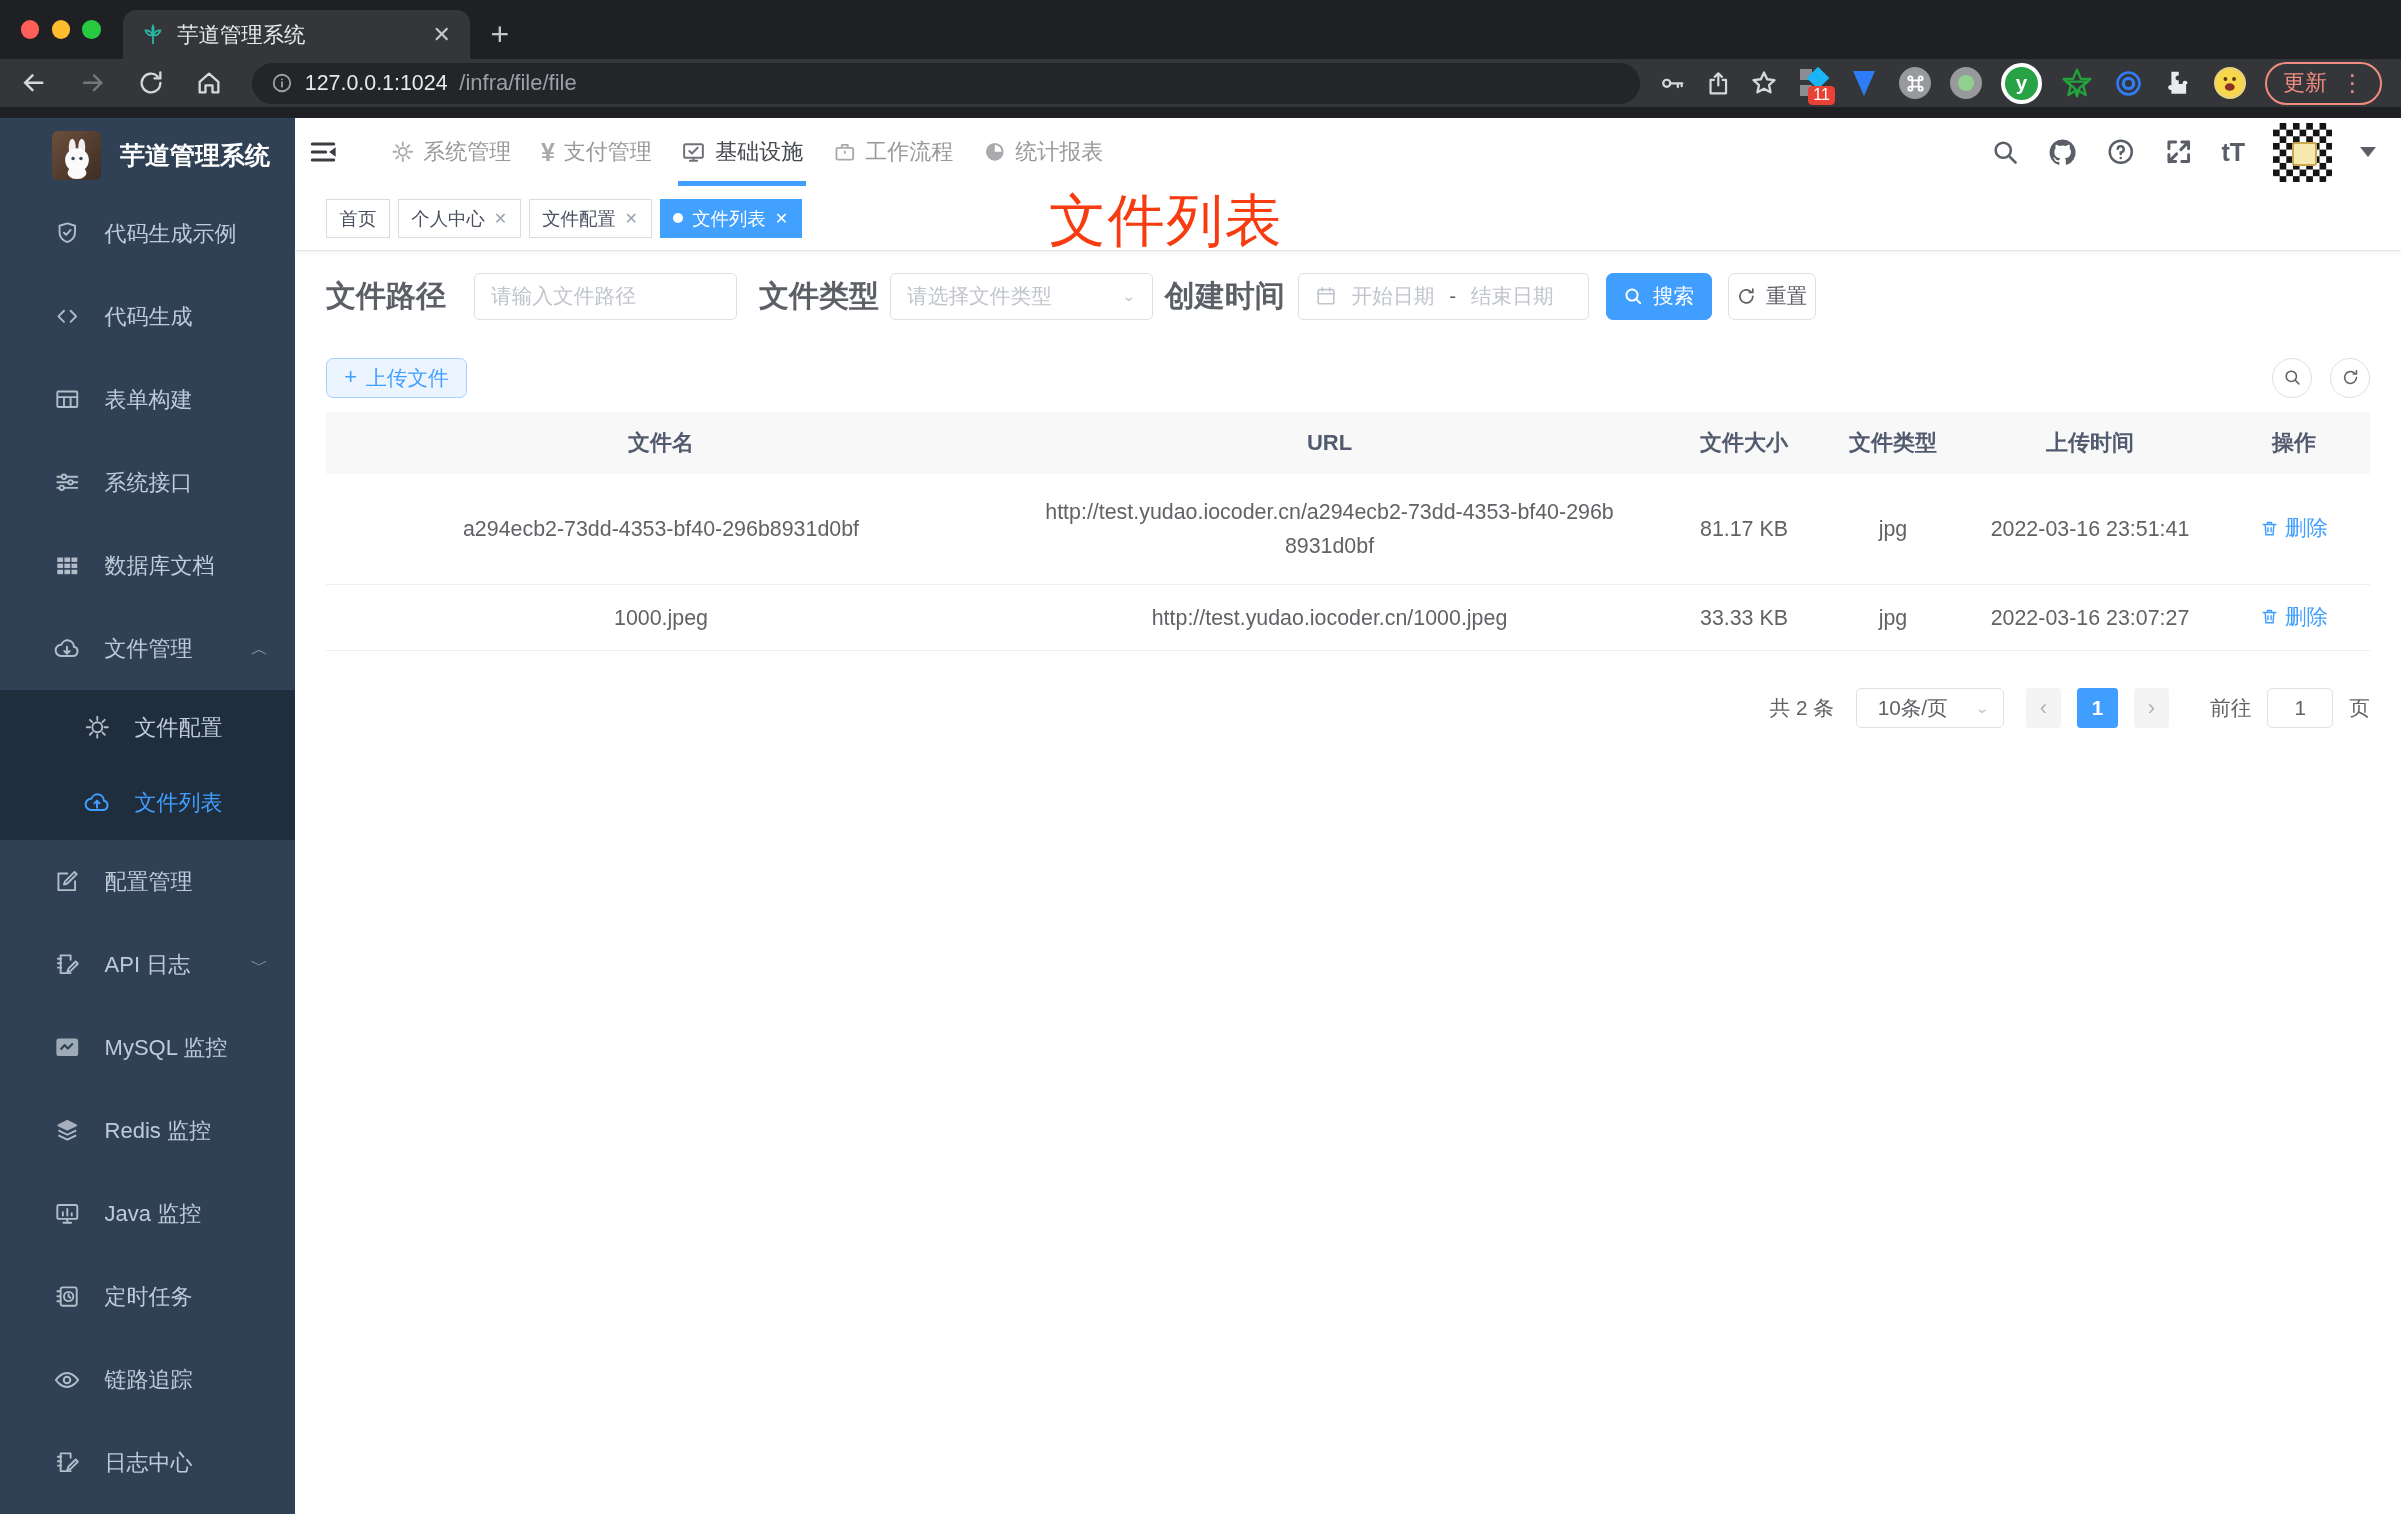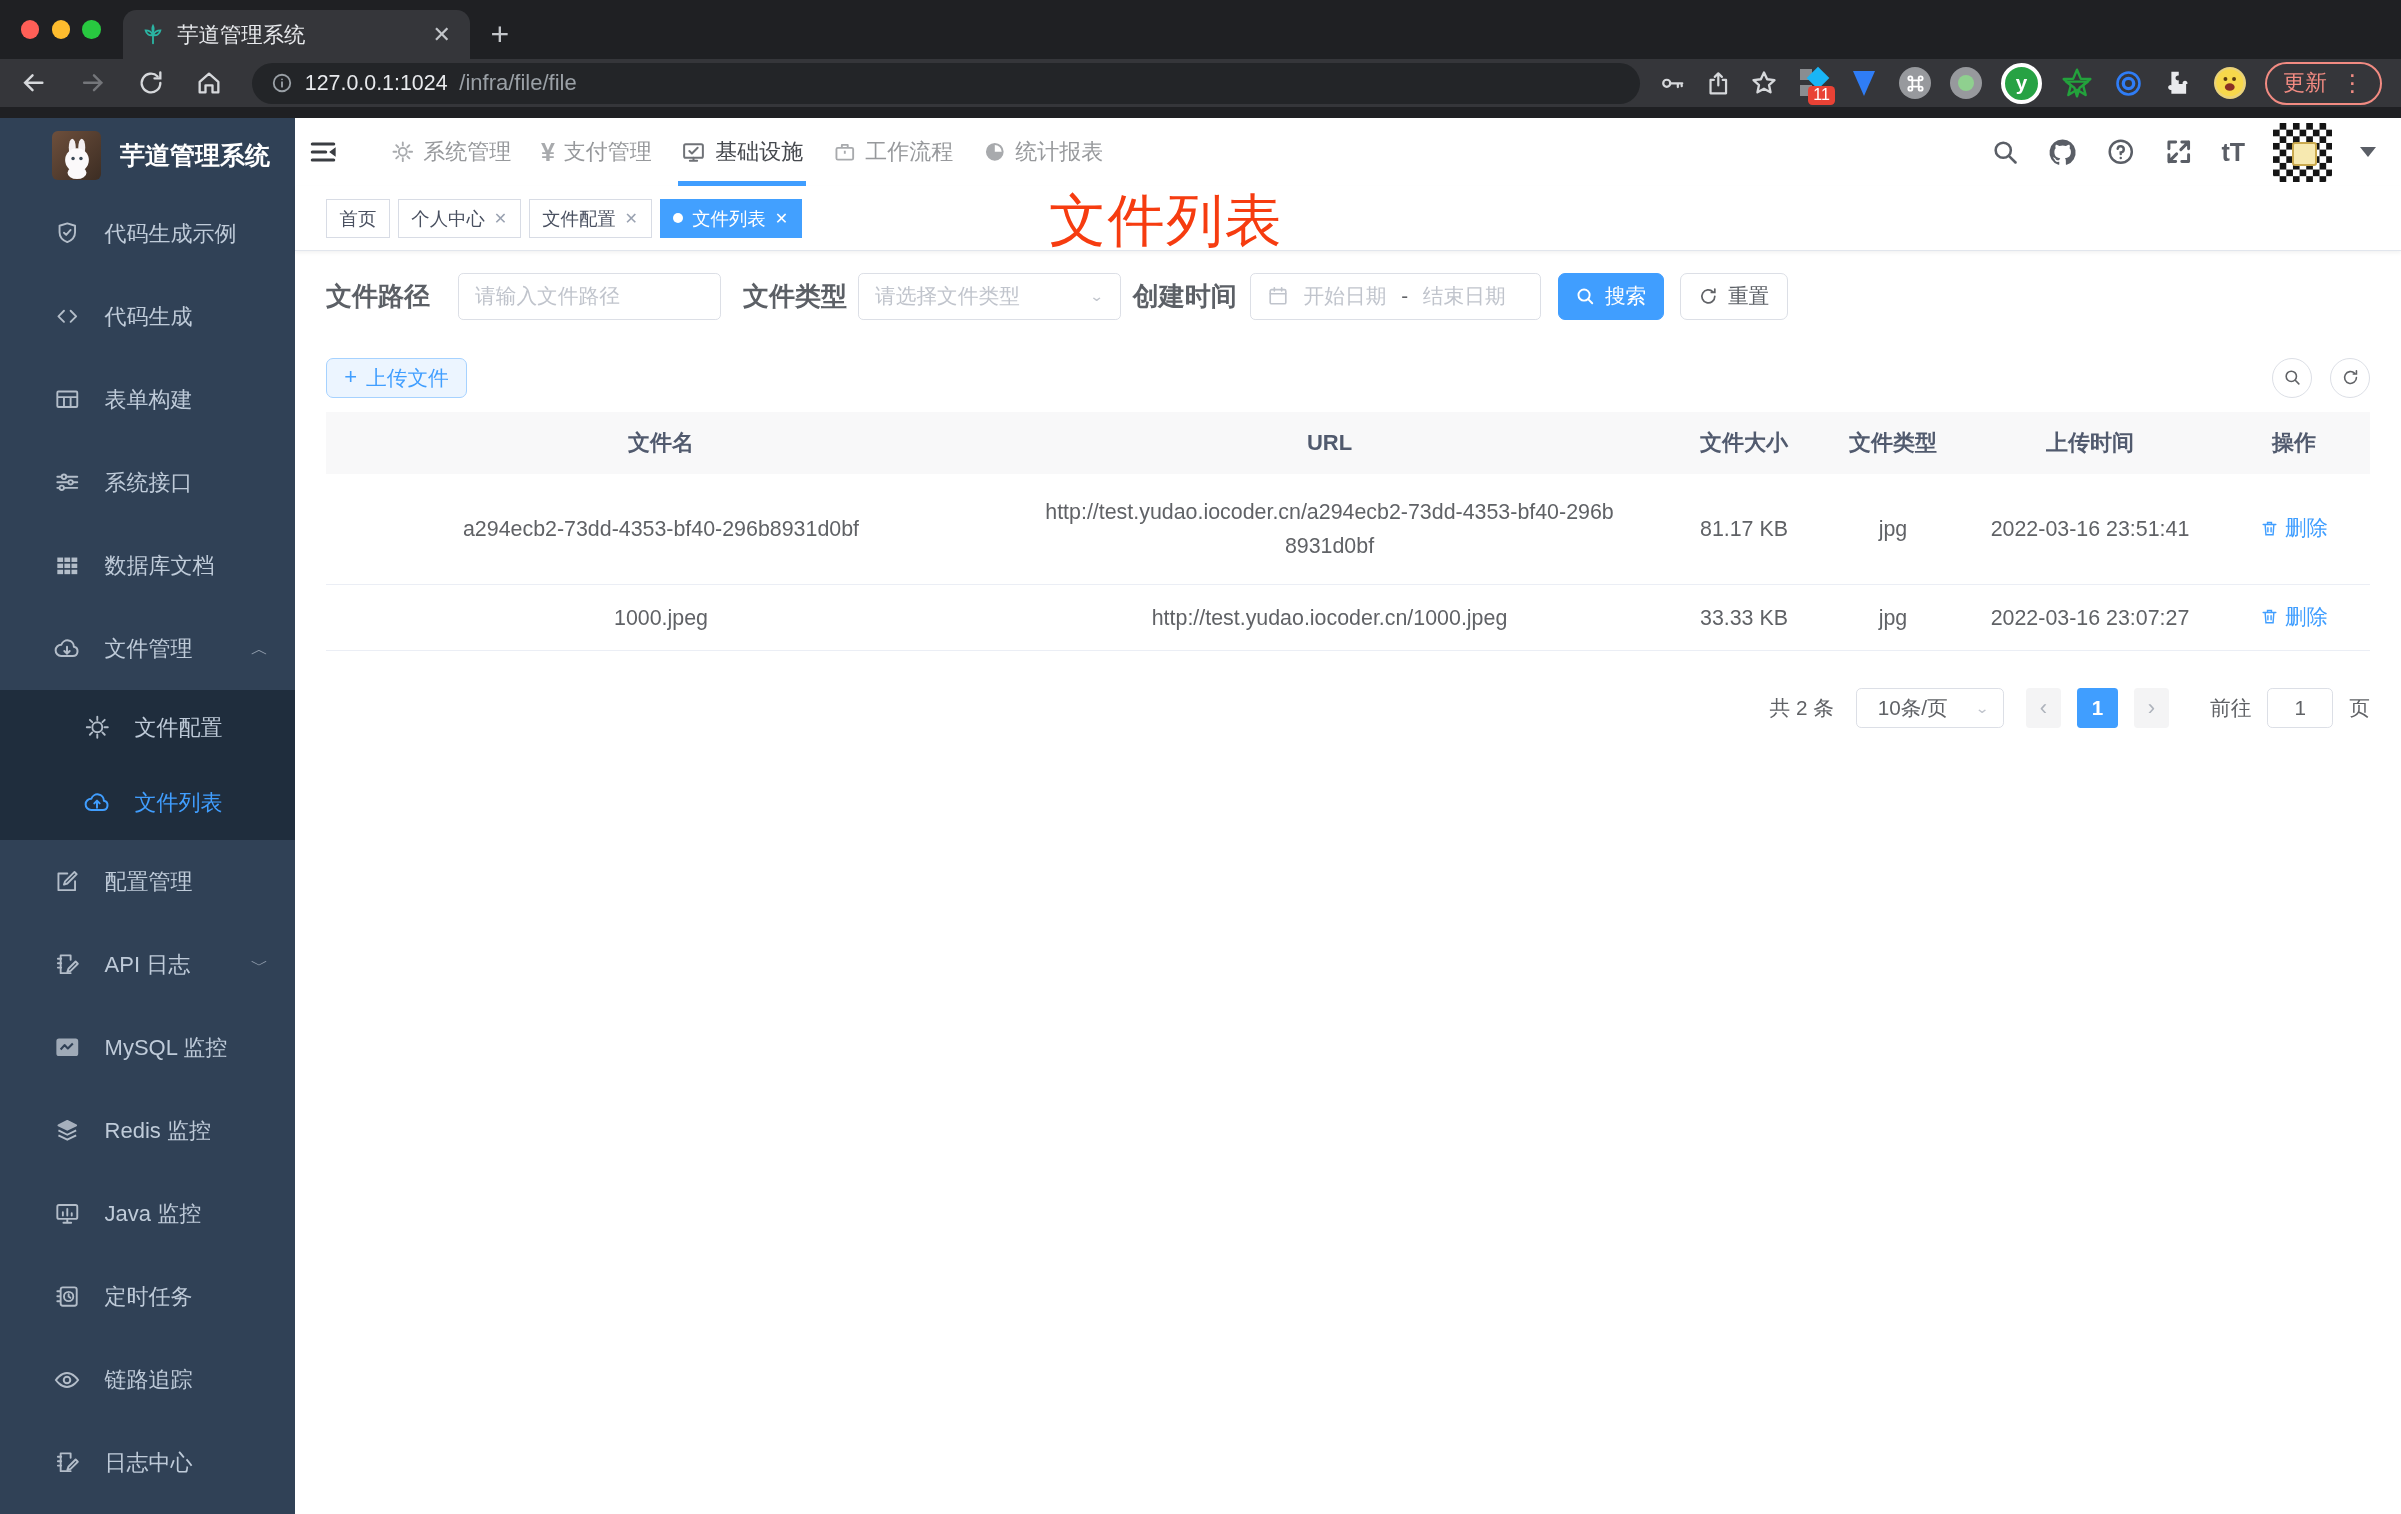--- a/index.html
+++ b/index.html
@@ -72,21 +72,21 @@
   .tag { height:39px; border:0.7px solid #d8dce5; background:#fff; color:#495060; font-size:18.4px; display:flex; align-items:center; gap:8.9px; padding:0 12.5px; white-space:nowrap; }
   .tag .x { color:#9aa2b1; font-size:16px; }
   .tag.active { background:#42a0ff; border-color:#42a0ff; color:#fff; }
   .tag.active .x { color:#fff; }
   .tagdot { width:10.3px; height:10.3px; border-radius:50%; background:#fff; }
   .annotation { position:absolute; left:754px; top:-3px; font-size:57px; font-weight:500; color:#f63c10; z-index:6; letter-spacing:1.5px; white-space:nowrap; }
 
   
   .content { padding:20.7px 31px 0; }
   .filter-row { display:flex; align-items:center; height:49px; }
-  .flabel { font-size:26px; font-weight:700; color:#5c6066; white-space:nowrap; }
+  .flabel { font-size:30px; font-weight:700; color:#5c6066; white-space:nowrap; }
   .inp { height:47px; border:0.7px solid #dcdfe6; border-radius:5.2px; background:#fff; display:flex; align-items:center; font-size:20.7px; color:#c0c4cc; padding:0 16px; }
   .inp input { border:none; outline:none; width:100%; font-size:20.7px; color:#606266; background:transparent; font-family:inherit; }
   .inp input::placeholder { color:#c0c4cc; }
   .sel-caret { margin-left:auto; color:#c0c4cc; font-size:17.7px; transform:scaleY(0.8); }
   .btn { height:47px; border-radius:7px; display:flex; align-items:center; justify-content:center; gap:8.9px; font-size:20.7px; white-space:nowrap; }
   .btn.primary { background:#409EFF; color:#fff; border:0.7px solid #409EFF; }
   .btn.plainwhite { background:#fff; color:#5c6066; border:0.7px solid #dcdfe6; }
   .btn.plainblue { background:#ecf5ff; color:#409EFF; border:0.7px solid #a6d2ff; }
   .toolbar-row { margin-top:37px; display:flex; align-items:center; }
   .circle-btn { width:40px; height:40px; border-radius:50%; border:0.7px solid #dcdfe6; background:#fff; color:#606266; display:flex; align-items:center; justify-content:center; }
@@ -545,21 +545,21 @@
           <span style="color:#606266;">-</span>
           <span>结束日期</span>
         </div>
         <button class="btn primary" style="width:106px;margin-left:17px;">
           <svg width="20.7" height="20.7" viewBox="0 0 24 24" fill="none" stroke="#fff" stroke-width="2.2" stroke-linecap="round">
               <circle cx="10.5" cy="10.5" r="6.5"></circle>
               <path d="M15.5 15.5 20 20"></path>
             </svg>
           <span>搜索</span>
         </button>
-        <button class="btn plainwhite" style="width:108px;margin-left:16px;">
+        <button class="btn plainwhite" style="width:88px;margin-left:16px;">
           <svg width="20.7" height="20.7" viewBox="0 0 24 24" fill="none" stroke="#606266" stroke-width="2" stroke-linecap="round">
               <path d="M19.5 12a7.5 7.5 0 1 1-2.2-5.3"></path>
               <path d="M19.5 3.5v4h-4"></path>
             </svg>
           <span>重置</span>
         </button>
       </div>
 
       <div class="toolbar-row">
         <button class="btn plainblue" style="width:141px;height:40px;">

